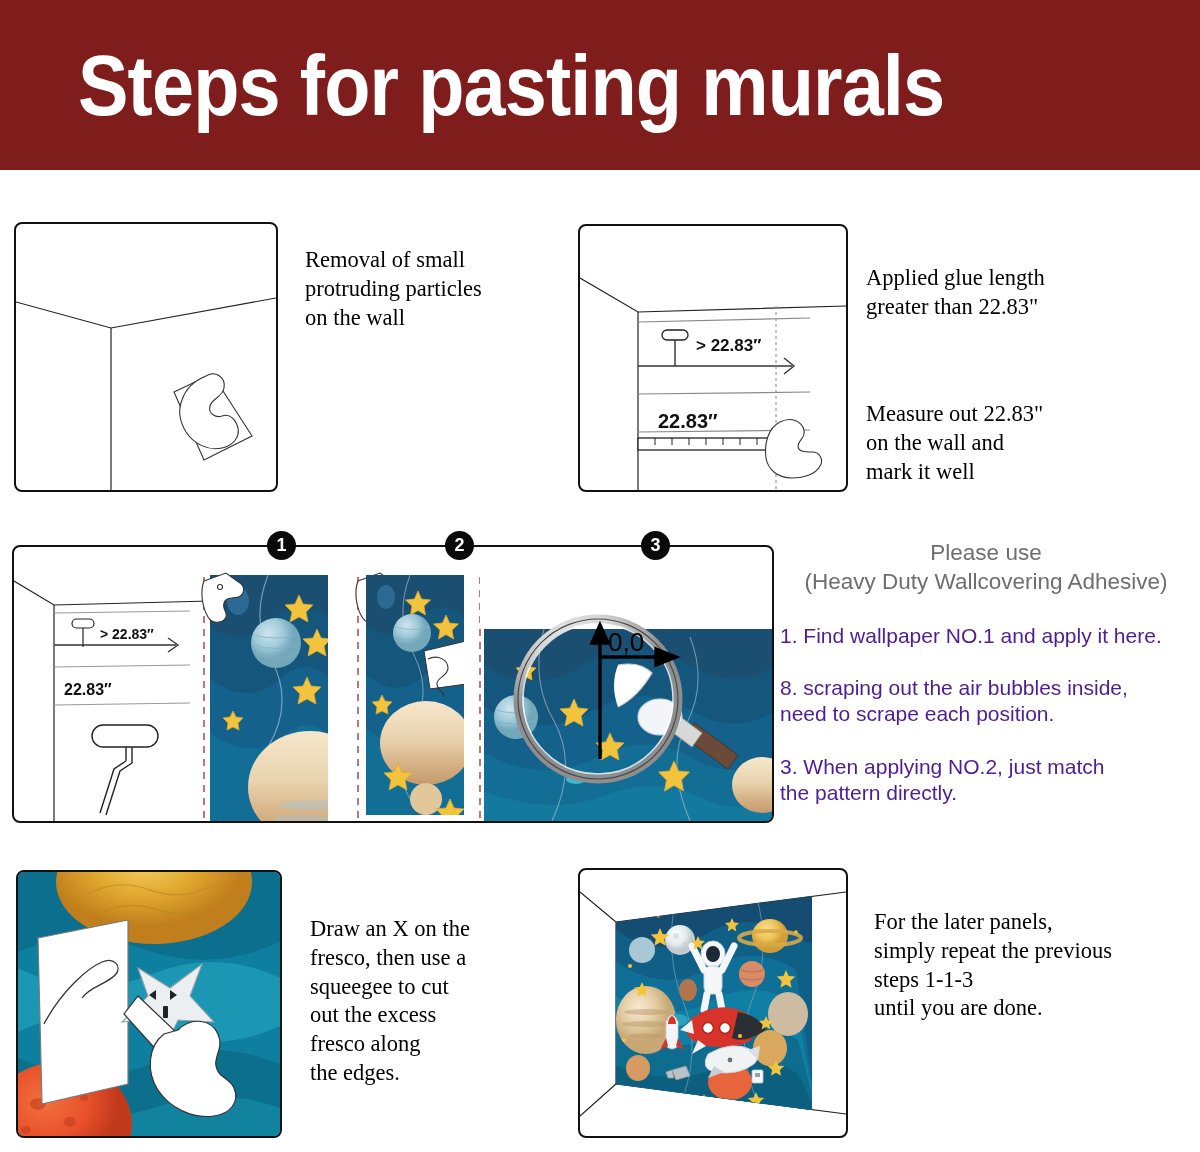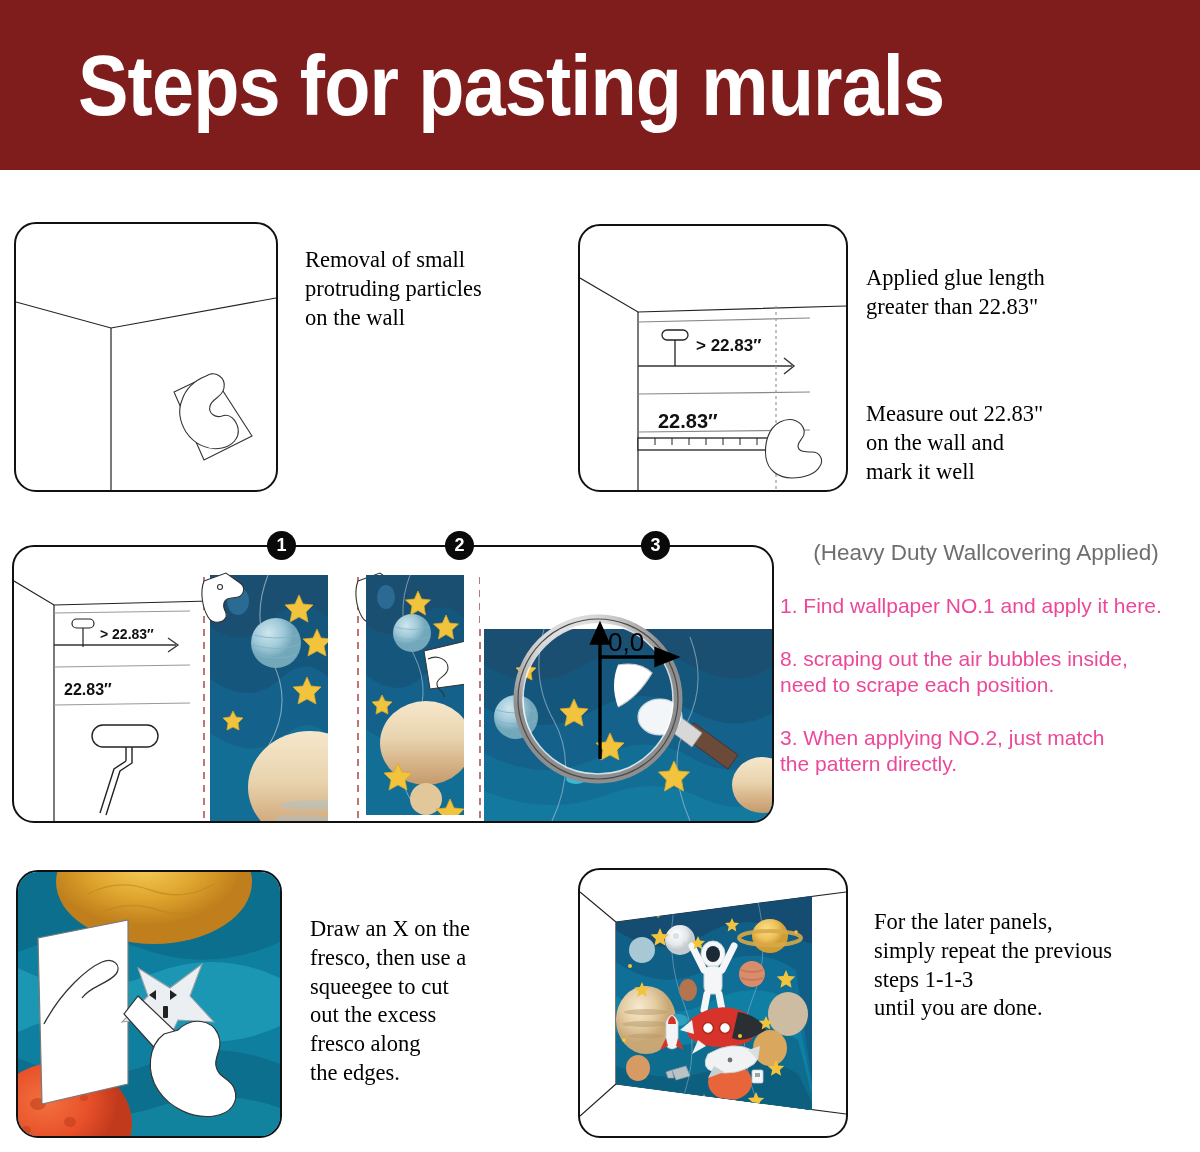--- a/index.html
+++ b/index.html
@@ -26,21 +26,21 @@
     transform: scaleX(0.88);
     transform-origin: left center;
     white-space: nowrap;
     line-height: 1;
   }
 
   
   .panel {
     position: absolute;
     border: 2px solid #111;
-    border-radius: 22px;
+    border-radius: 8px;
     background: #fff;
     overflow: hidden;
   }
   .caption {
     position: absolute;
     color: #000000;
     font-size: 22.5px;
     line-height: 1.28;
     white-space: pre-line;
     font-family: Liberation Serif, serif;
@@ -51,21 +51,21 @@
   #cap-scrape  { left: 305px; top: 246px; width: 250px; }
 
   #panel-measure { left: 578px; top: 224px; width: 270px; height: 268px; }
   #cap-glue   { left: 866px; top: 264px; width: 300px; }
   #cap-mark   { left: 866px; top: 400px; width: 310px; }
 
   
   #panel-steps { left: 12px; top: 545px; width: 762px; height: 278px; }
   .steps-text  { position: absolute; left: 780px; top: 538px; width: 412px; }
   .steps-head  { color: #6e6e6e; font-size: 22.5px; line-height: 1.3; text-align: center; }
-  .steps-item  { color: #ec4899; font-size: 21px; line-height: 1.26; margin-top: 26px; white-space: pre-line; }
+  .steps-item  { color: #4c1d95; font-size: 21px; line-height: 1.26; margin-top: 26px; white-space: pre-line; }
 
   
   #panel-cut { left: 16px; top: 870px; width: 266px; height: 268px; }
   #cap-cut   { left: 310px; top: 915px; width: 235px; }
 
   #panel-done { left: 578px; top: 868px; width: 270px; height: 270px; }
   #cap-done   { left: 874px; top: 908px; width: 320px; }
 
   
   .badge {
@@ -329,21 +329,22 @@
       <text x="594" y="104" font-family="Liberation Sans, sans-serif" font-size="26" fill="#000">0,0</text>
     </g>
   </svg>
 </div>
 
 <div class="badge" id="badge-1">1</div>
 <div class="badge" id="badge-2">2</div>
 <div class="badge" id="badge-3">3</div>
 
 <div class="steps-text">
-  <div class="steps-head">(Heavy Duty Wallcovering Applied)</div>
+  <div class="steps-head">Please use</div>
+  <div class="steps-head">(Heavy Duty Wallcovering Adhesive)</div>
   <div class="steps-item">1. Find wallpaper NO.1 and apply it here.</div>
   <div class="steps-item">8. scraping out the air bubbles inside,
 need to scrape each position.</div>
   <div class="steps-item">3. When applying NO.2, just match
 the pattern directly.</div>
 </div>
 
 <div class="panel" id="panel-cut">
   <svg width="262" height="264" viewBox="0 0 262 264">
     <defs>

